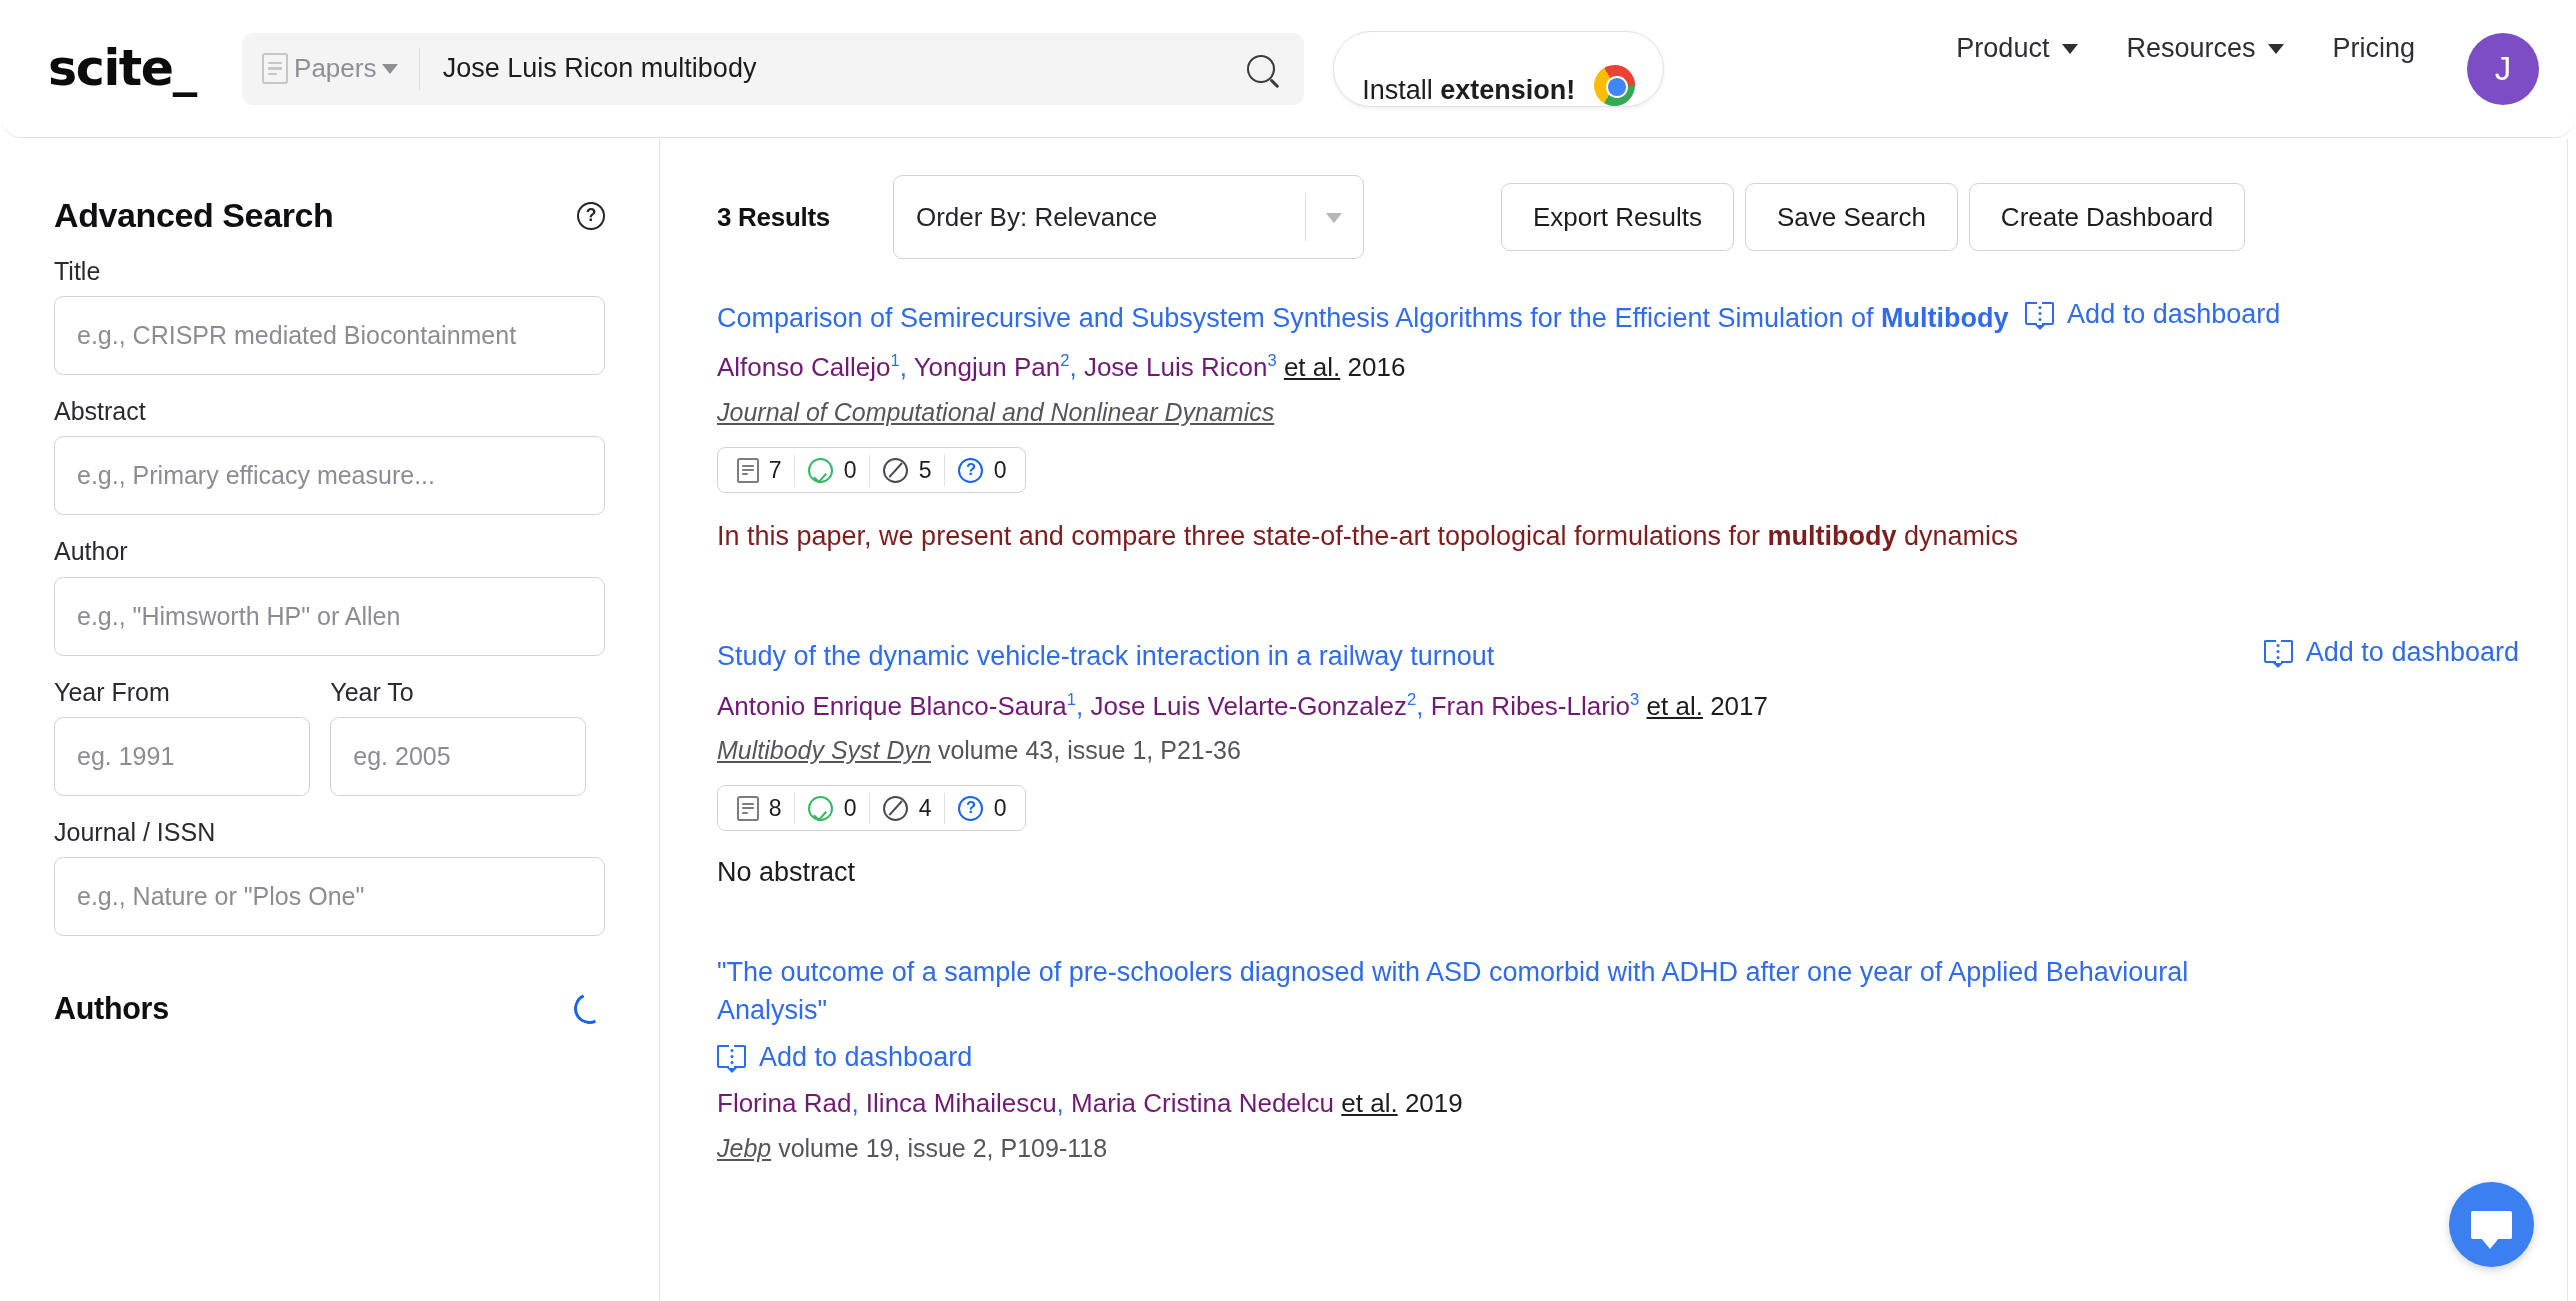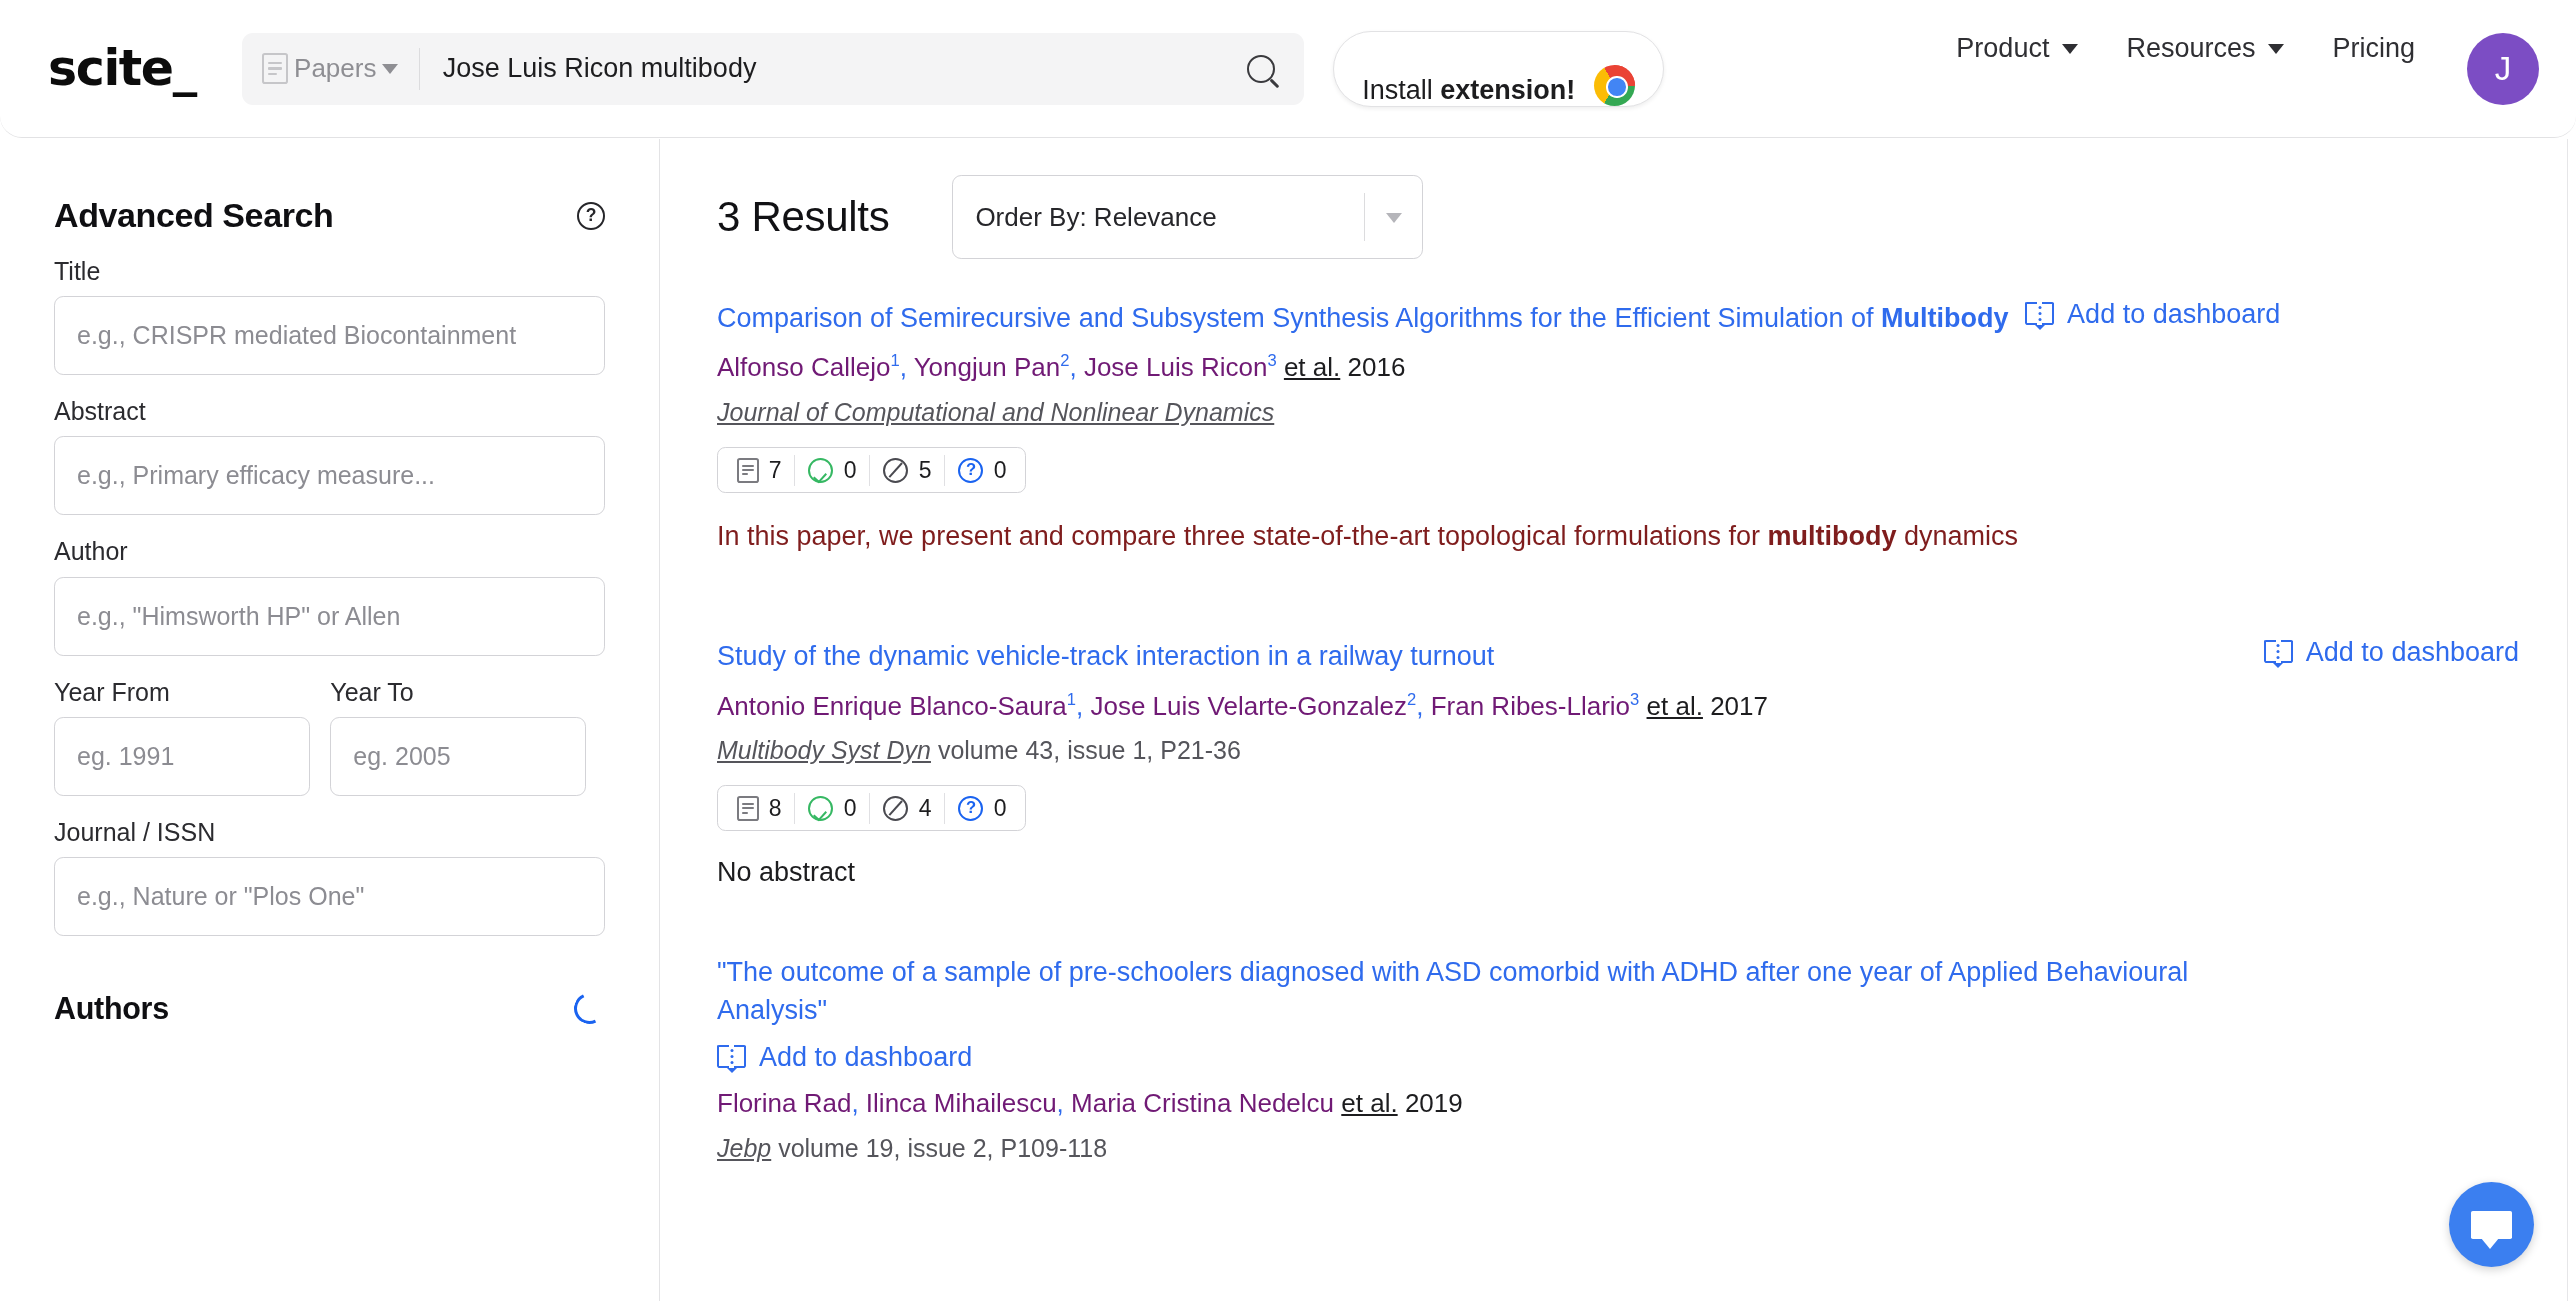--- a/index.html
+++ b/index.html
@@ -147,21 +147,21 @@
 
   
   .main {
     position: absolute; top: 139px; left: 662px;
     width: 1905px; height: 1162px;
     background: #fff;
     padding: 44px 0 0 55px;
     overflow: hidden;
   }
   .toolbar { display: flex; align-items: center; height: 68px; }
-  .results-count { font-size: 42px; font-weight: 400; color: #111114; letter-spacing: -0.3px; }
+  .results-count { font-size: 26px; font-weight: 700; color: #111114; letter-spacing: -0.3px; }
   .orderby {
     margin-left: 63px;
     width: 471px; height: 84px;
     border: 1.4px solid #d3d3d7; border-radius: 9.2px;
     display: flex; align-items: center; cursor: pointer; background: #fff;
   }
   .orderby-label { flex: 1; padding-left: 22px; font-size: 26px; color: #26262a; }
   .orderby-sep { width: 1.4px; height: 48px; background: #dcdcde; }
   .orderby-chev { width: 57px; display: flex; align-items: center; justify-content: center; }
   .tbtns { margin-left: 137px; display: flex; gap: 11px; }
@@ -352,20 +352,25 @@
     <div class="results-count">3 Results</div>
 
     <div class="orderby">
       <div class="orderby-label">Order By: Relevance</div>
       <div class="orderby-sep"></div>
       <div class="orderby-chev">
         <span class="chev grey"></span>
       </div>
     </div>
 
+    <div class="tbtns">
+      <button class="tbtn">Export Results</button>
+      <button class="tbtn">Save Search</button>
+      <button class="tbtn">Create Dashboard</button>
+    </div>
   </div>
 
   <div class="results">
 
     <div class="result">
       <div class="title-row">
         <div class="r-title"><span>Comparison of Semirecursive and Subsystem Synthesis Algorithms for the Efficient Simulation of </span><b>Multibody</b></div>
         <div class="atd">
           <span class="bookicon">
             <span class="sidepg l"></span>

